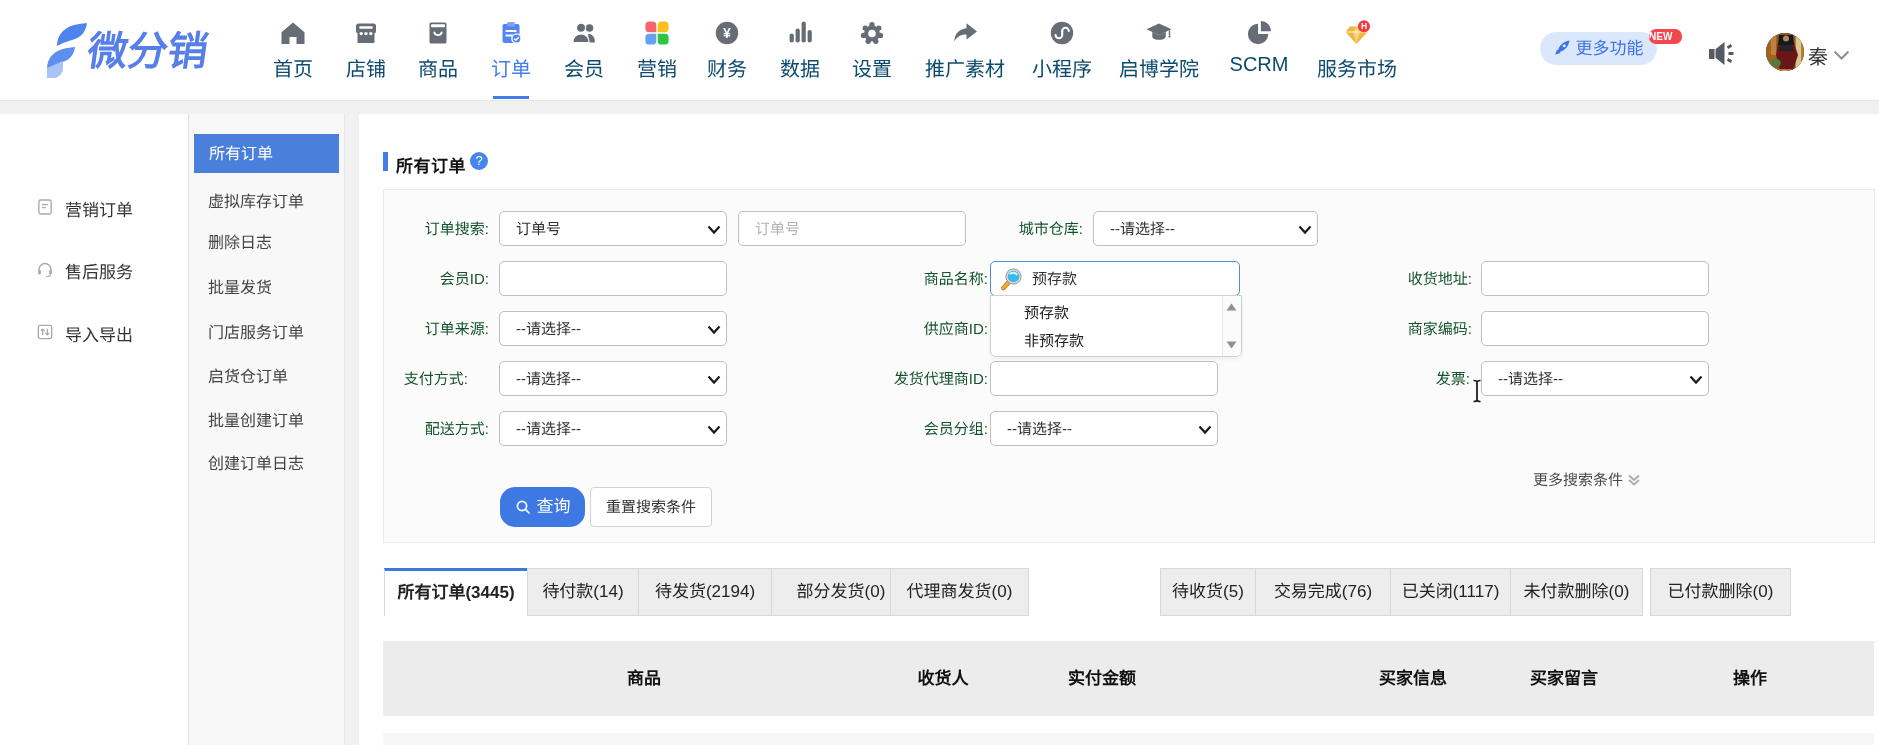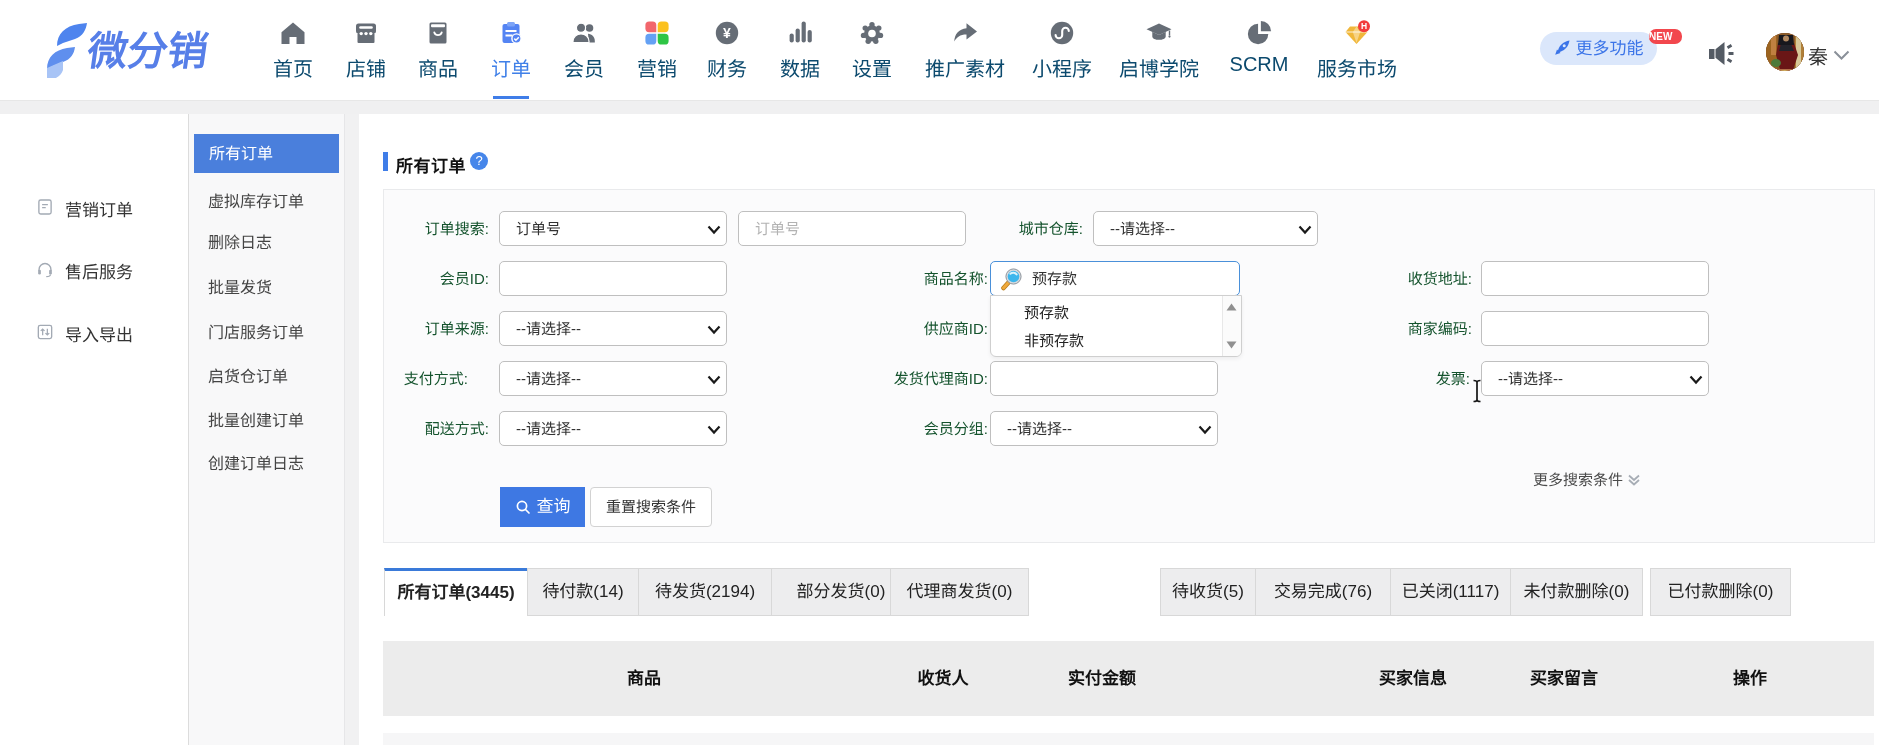--- a/index.html
+++ b/index.html
@@ -46,21 +46,21 @@
 #hhelp { position:absolute; left:470px; top:152px; width:18px; height:18px; border-radius:50%; background:#4686ea; color:#fff; font-size:13px; font-weight:normal; text-align:center; line-height:18px; }
 
 #panel { position:absolute; left:383px; top:189px; width:1492px; height:354px; background:#fbfbfc; border:1px solid #e9eaec; }
 
 .flabel { position:absolute; height:35px; line-height:35px; font-size:15px; color:#14532d; text-align:right; }
 .fselect { position:absolute; height:35px; background:#fff; border:1px solid #bfbfbf; border-radius:5px; font-size:15px; color:#333; line-height:33px; padding-left:16px; }
 .fselect .chev { position:absolute; right:5px; top:13px; line-height:0; font-size:0; }
 .finput { position:absolute; height:35px; background:#fff; border:1px solid #bfbfbf; border-radius:5px; font-size:15px; line-height:33px; padding-left:16px; color:#333; }
 .finput .ph { color:#b3b3b3; }
 
-#qbtn { position:absolute; left:500px; top:487px; width:85px; height:40px; background:#3e78e3; border-radius:0; color:#fff; font-size:17px; line-height:40px; text-align:center; }
+#qbtn { position:absolute; left:500px; top:487px; width:85px; height:40px; background:#3e78e3; border-radius:15px; color:#fff; font-size:17px; line-height:40px; text-align:center; }
 #rbtn { position:absolute; left:590px; top:487px; width:122px; height:40px; background:#fff; border:1px solid #d2d2d2; border-radius:4px; color:#333; font-size:15px; line-height:38px; text-align:center; }
 #morecond { position:absolute; left:1533px; top:468px; font-size:15px; color:#4a4a4a; }
 
 
 #ddown { position:absolute; left:990px; top:295px; width:252px; height:62px; background:#fff; border:1px solid #cfcfcf; border-radius:0 0 6px 6px; box-shadow:0 2px 4px rgba(0,0,0,.06); z-index:5; }
 .dditem { position:absolute; left:33px; font-size:15px; color:#222; }
 #ddsb { position:absolute; right:0; top:0; width:19px; height:60px; background:#fbfbfb; border-left:1px solid #e8e8e8; border-radius:0 0 5px 0; }
 
 
 .tab { position:absolute; top:568px; height:48px; background:#ededee; border:1px solid #d8d8d8; font-size:17px; color:#222; text-align:center; line-height:46px; }

